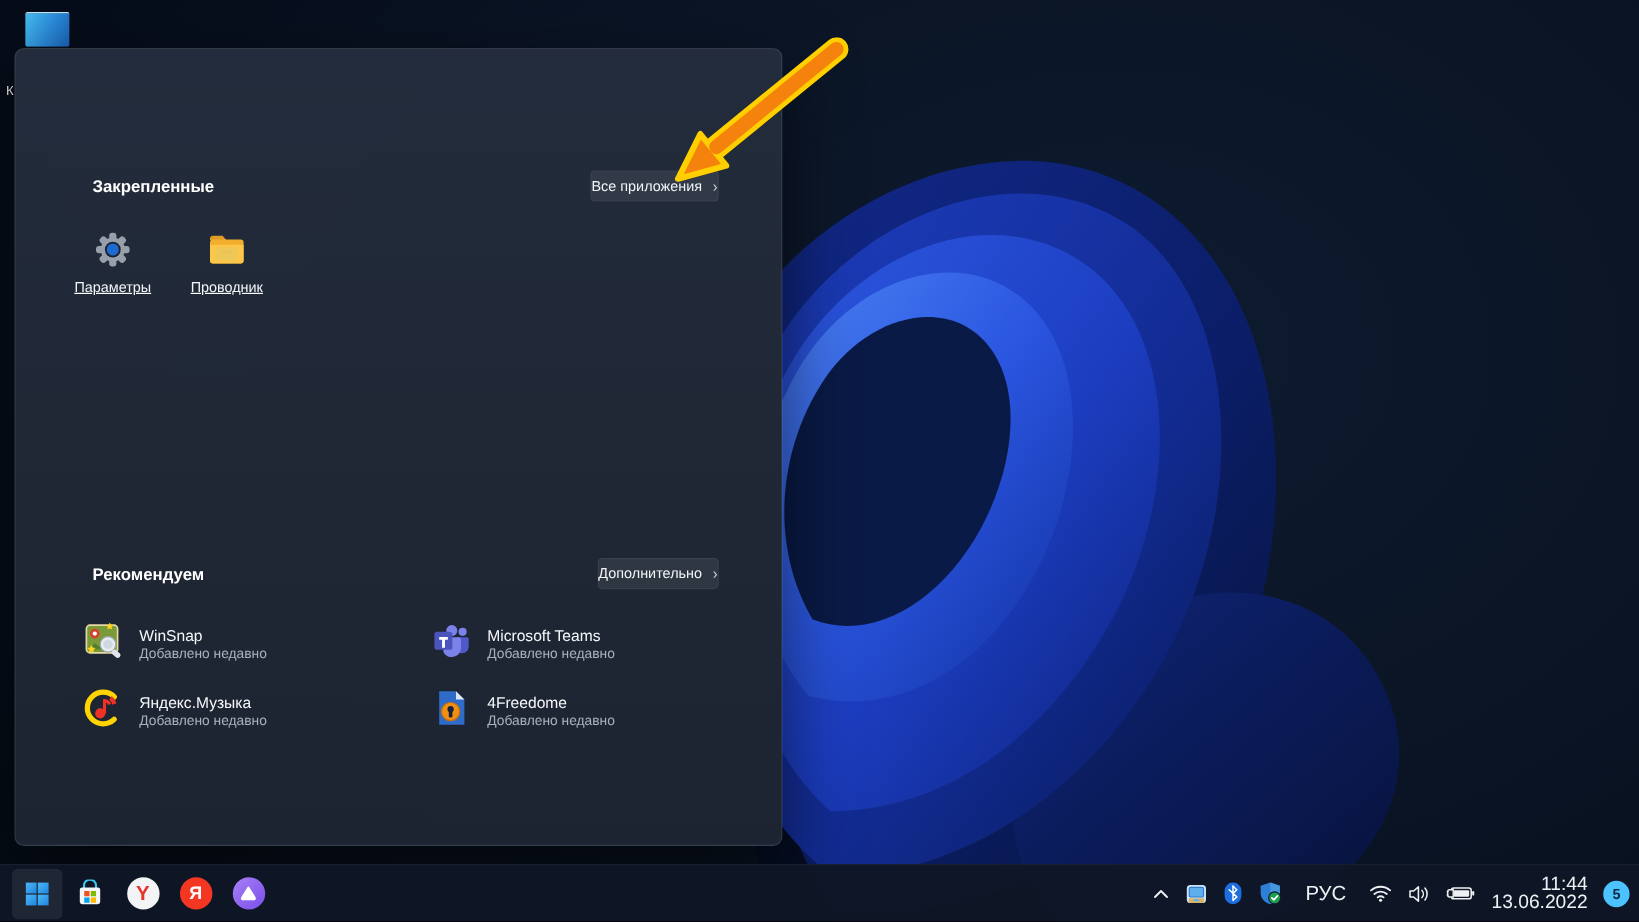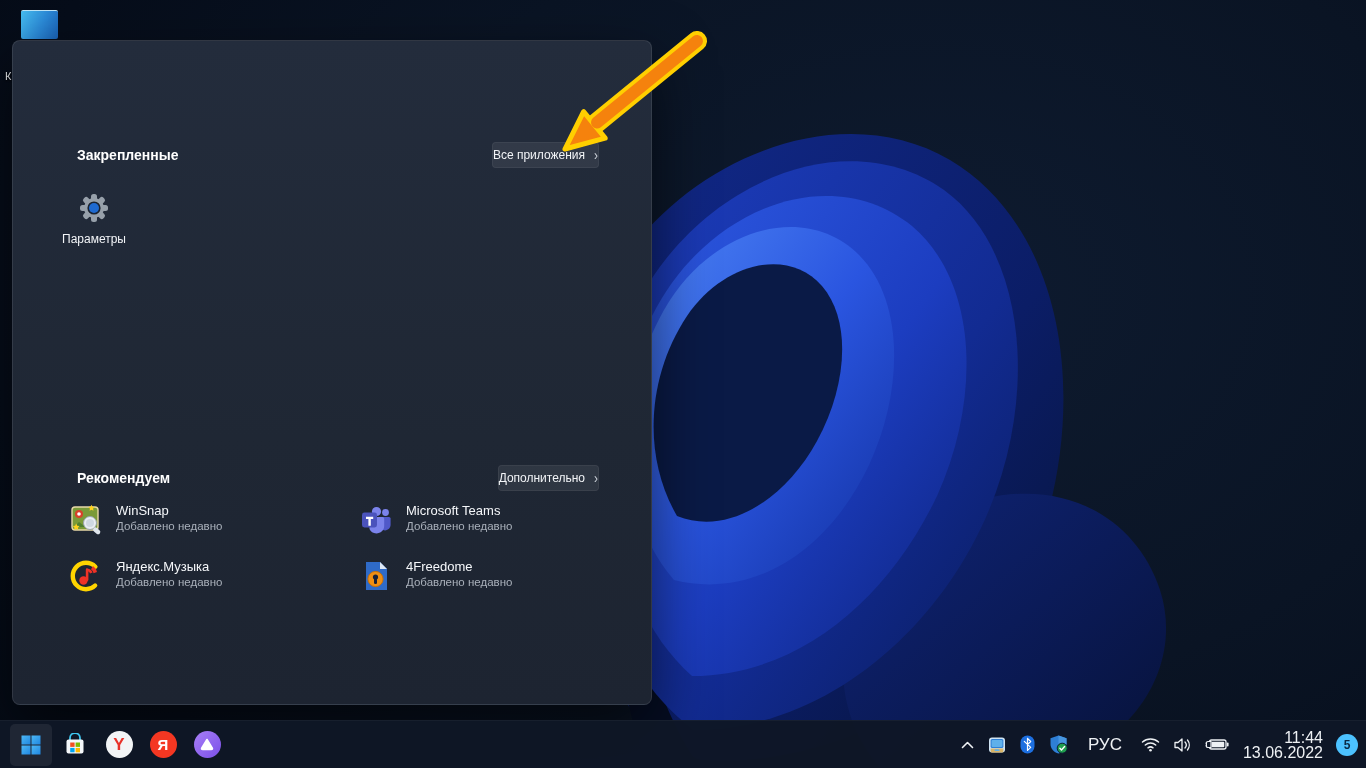--- a/index.html
+++ b/index.html
@@ -34,26 +34,26 @@
   .section-header{position:absolute;left:64px;right:52px;display:flex;align-items:center;
     justify-content:space-between;}
   .section-title{font-size:14px;font-weight:700;color:#fff;}
   .section-btn{display:flex;align-items:center;gap:9px;background:rgba(255,255,255,.075);
     border:1px solid rgba(255,255,255,.05);border-radius:4px;padding:5px 0;font-size:12px;
     color:#f2f4f7;cursor:pointer;justify-content:space-between;}
   .chev{font-size:12px;color:#cfd5dc;transform:scaleY(1.15);}
 
   .pinned-header{top:101px;}
   .tile{position:absolute;width:94px;height:90px;top:140px;border-radius:6px;display:flex;
-    flex-direction:column;align-items:center;justify-content:flex-start;cursor:pointer;}
+    flex-direction:column;align-items:center;justify-content:flex-start;cursor:pointer;text-decoration:underline;}
   .tile .ticon{margin-top:10px;height:34px;display:flex;align-items:center;}
   .tile .tlabel{margin-top:7px;font-size:12px;color:#f2f4f7;}
 
   .rec-header{top:424px;}
-  .rec-item{position:absolute;width:282px;height:48px;display:flex;align-items:flex-start;gap:13px;
+  .rec-item{position:absolute;width:282px;height:48px;display:flex;align-items:flex-end;gap:13px;
     border-radius:6px;cursor:pointer;}
   .rec-texts{display:flex;flex-direction:column;gap:2px;}
   .rec-name{font-size:13px;color:#f5f7fa;}
   .rec-sub{font-size:11.5px;color:#aab1bb;}
 
   .user-bar{position:absolute;left:0;right:0;bottom:0;height:57px;border-radius:0 0 8px 8px;
     background:rgba(9,14,24,.45);border-top:1px solid rgba(255,255,255,.05);
     display:flex;align-items:center;justify-content:space-between;padding:0 58px 0 64px;}
   .user-chip{display:flex;align-items:center;gap:13px;cursor:pointer;}
   .user-name{font-size:13px;color:#f2f4f7;}
@@ -151,20 +151,32 @@
             <rect x="14" y="3" width="6" height="28" rx="2.5" transform="rotate(135 17 17)"></rect>
             <circle cx="17" cy="17" r="10"></circle>
           </g>
           <circle cx="17" cy="17" r="6.6" fill="#1b2330"></circle>
           <circle cx="17" cy="17" r="5" fill="#1f6ad0"></circle>
         </svg>
       </span>
       <span class="tlabel">Параметры</span>
     </div>
 
+    <div class="tile" style="left:129px;">
+      <span class="ticon">
+        <svg width="34" height="34" viewBox="0 0 34 34">
+          <path d="M3,8 a2.5,2.5 0 0 1 2.5,-2.5 h8 l3,3.5 h-13.5 Z" fill="#e09a26"></path>
+          <rect x="3" y="8.5" width="28" height="20" rx="2.5" fill="#f3ae30"></rect>
+          <rect x="8" y="15" width="18" height="11" rx="2" fill="#35aef0"></rect>
+          <rect x="13" y="17.5" width="8" height="2.6" rx="1.3" fill="#1479c2"></rect>
+          <path d="M3,13 h28 v13 a2.5,2.5 0 0 1 -2.5,2.5 h-23 a2.5,2.5 0 0 1 -2.5,-2.5 Z" fill="#fdc94b" opacity="0.92"></path>
+        </svg>
+      </span>
+      <span class="tlabel">Проводник</span>
+    </div>
 
     <div class="section-header rec-header">
       <span class="section-title">Рекомендуем</span>
       <button class="section-btn">
         <span>Дополнительно</span>
         <span class="chev">›</span>
       </button>
     </div>
 
     <div class="rec-item" style="left:56px;top:462px;">

